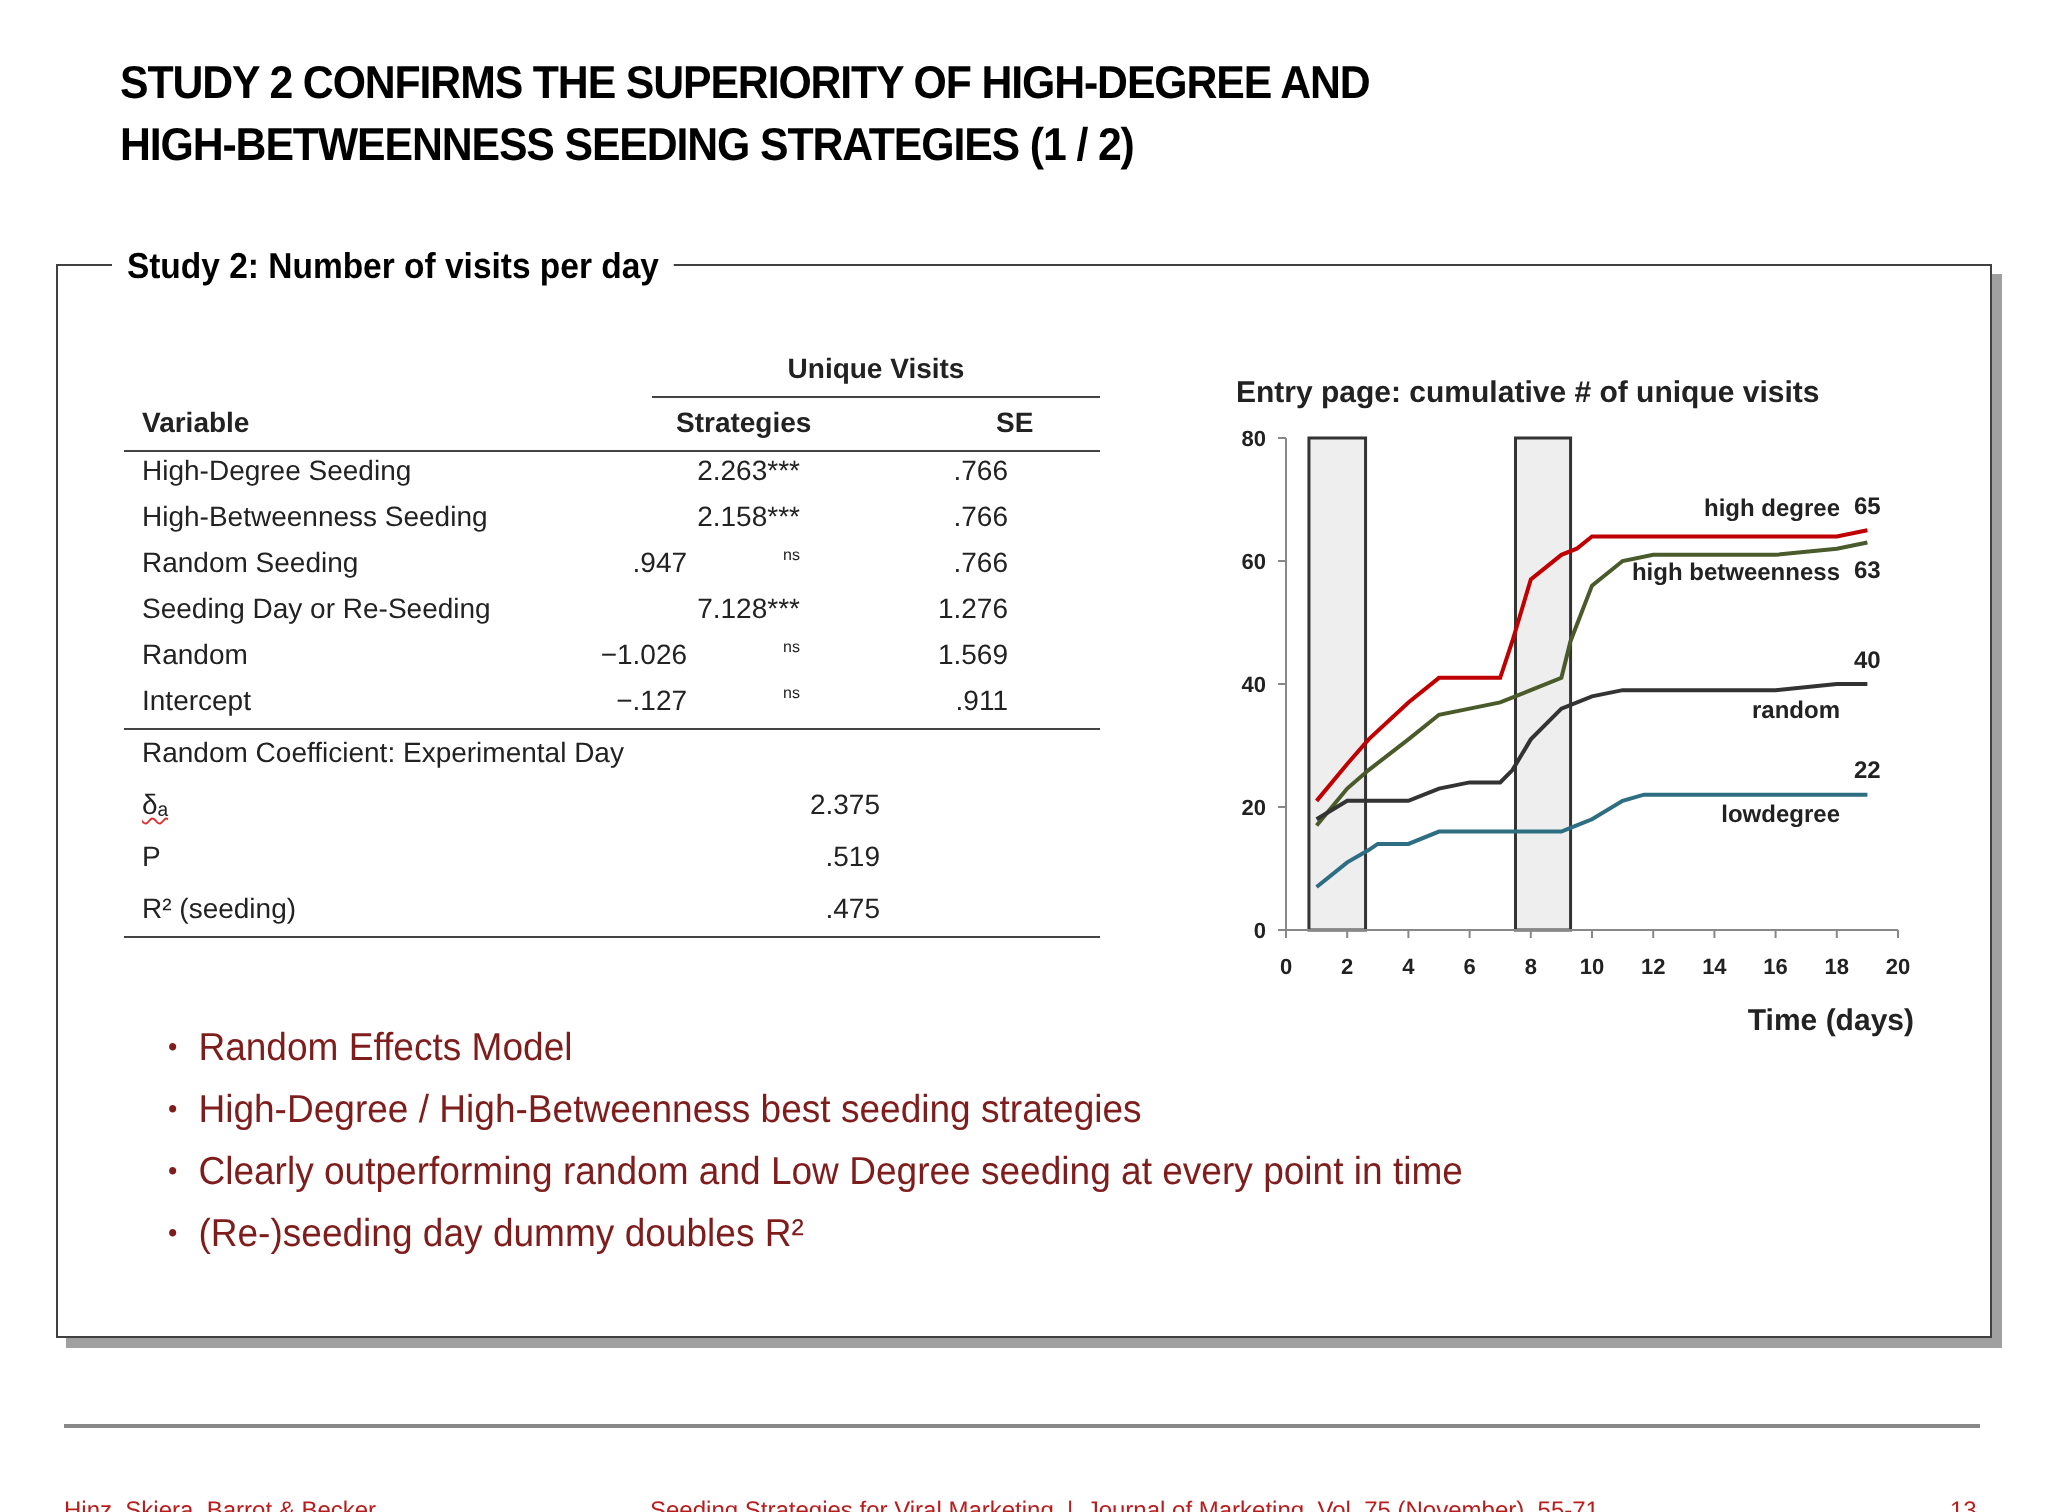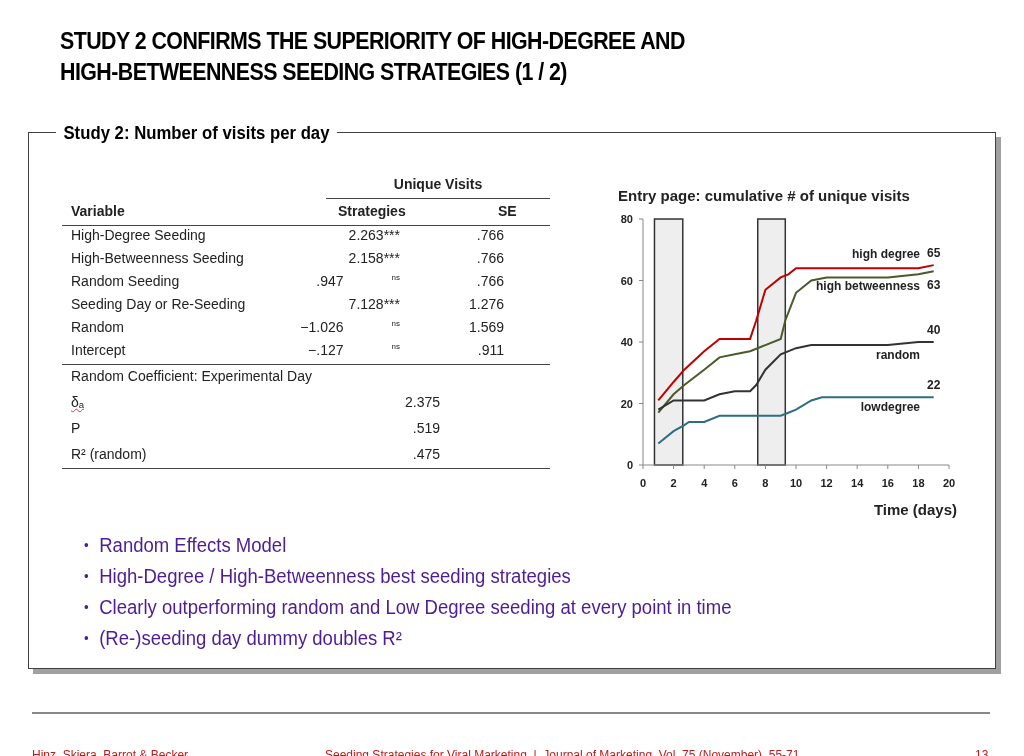--- a/index.html
+++ b/index.html
@@ -40,21 +40,21 @@
   .reg .row .c { position: absolute; right: 150px; text-align: right; white-space: nowrap; }
   .reg .row .s { position: absolute; right: 46px; white-space: nowrap; }
   .reg .row .c2 { position: absolute; right: 110px; text-align: center; }
   sup.ns { font-size: 8px; vertical-align: 6px; padding-left: 48px; }
   .delta { text-decoration: underline wavy #d33; text-decoration-thickness: 1px; }
 
   
   .chart { position: absolute; left: 600px; top: 180px; width: 370px; height: 340px; font-weight: bold; }
   .chart svg { position: absolute; left: 0; top: 0; }
 
-  .bullets { position: absolute; left: 84px; top: 532px; font-size: 19.5px; color: #4c1d95; }
+  .bullets { position: absolute; left: 84px; top: 510px; font-size: 19.5px; color: #7f1d1d; }
   .bullets .b { height: 31px; line-height: 26px; white-space: nowrap; transform: scaleX(0.95); transform-origin: left; }
   .bullets .dot { display: inline-block; width: 16px; font-size: 14px; vertical-align: 2px; }
 
   .footer-rule { position: absolute; left: 32px; top: 712px; width: 958px; border-top: 2px solid #888; }
   .footer { position: absolute; top: 748px; font-size: 12px; color: #b91c1c; white-space: nowrap; }
 </style>
 </head>
 <body>
 
 <div class="title">
@@ -111,21 +111,21 @@
   </div>
   <div class="row" style="top:222px">
     <span class="v delta">δₐ</span>
     <span class="c2">2.375</span>
   </div>
   <div class="row" style="top:248px">
     <span class="v">P</span>
     <span class="c2">.519</span>
   </div>
   <div class="row" style="top:274px">
-    <span class="v">R² (random)</span>
+    <span class="v">R² (seeding)</span>
     <span class="c2">.475</span>
   </div>
   <div class="rule" style="top:296px"></div>
 </div>
 
 <div class="chart">
   <svg id="chart-svg" width="370" height="340">
       <text x="18" y="21" font-size="15" fill="#222" font-family="Liberation Sans, sans-serif">Entry page: cumulative # of unique visits</text>
       <rect x="54.475" y="39" width="28.305" height="246" fill="#eeeeee" stroke="#333" stroke-width="1.5"></rect>
       <rect x="157.75" y="39" width="27.54000000000002" height="246" fill="#eeeeee" stroke="#333" stroke-width="1.5"></rect>

